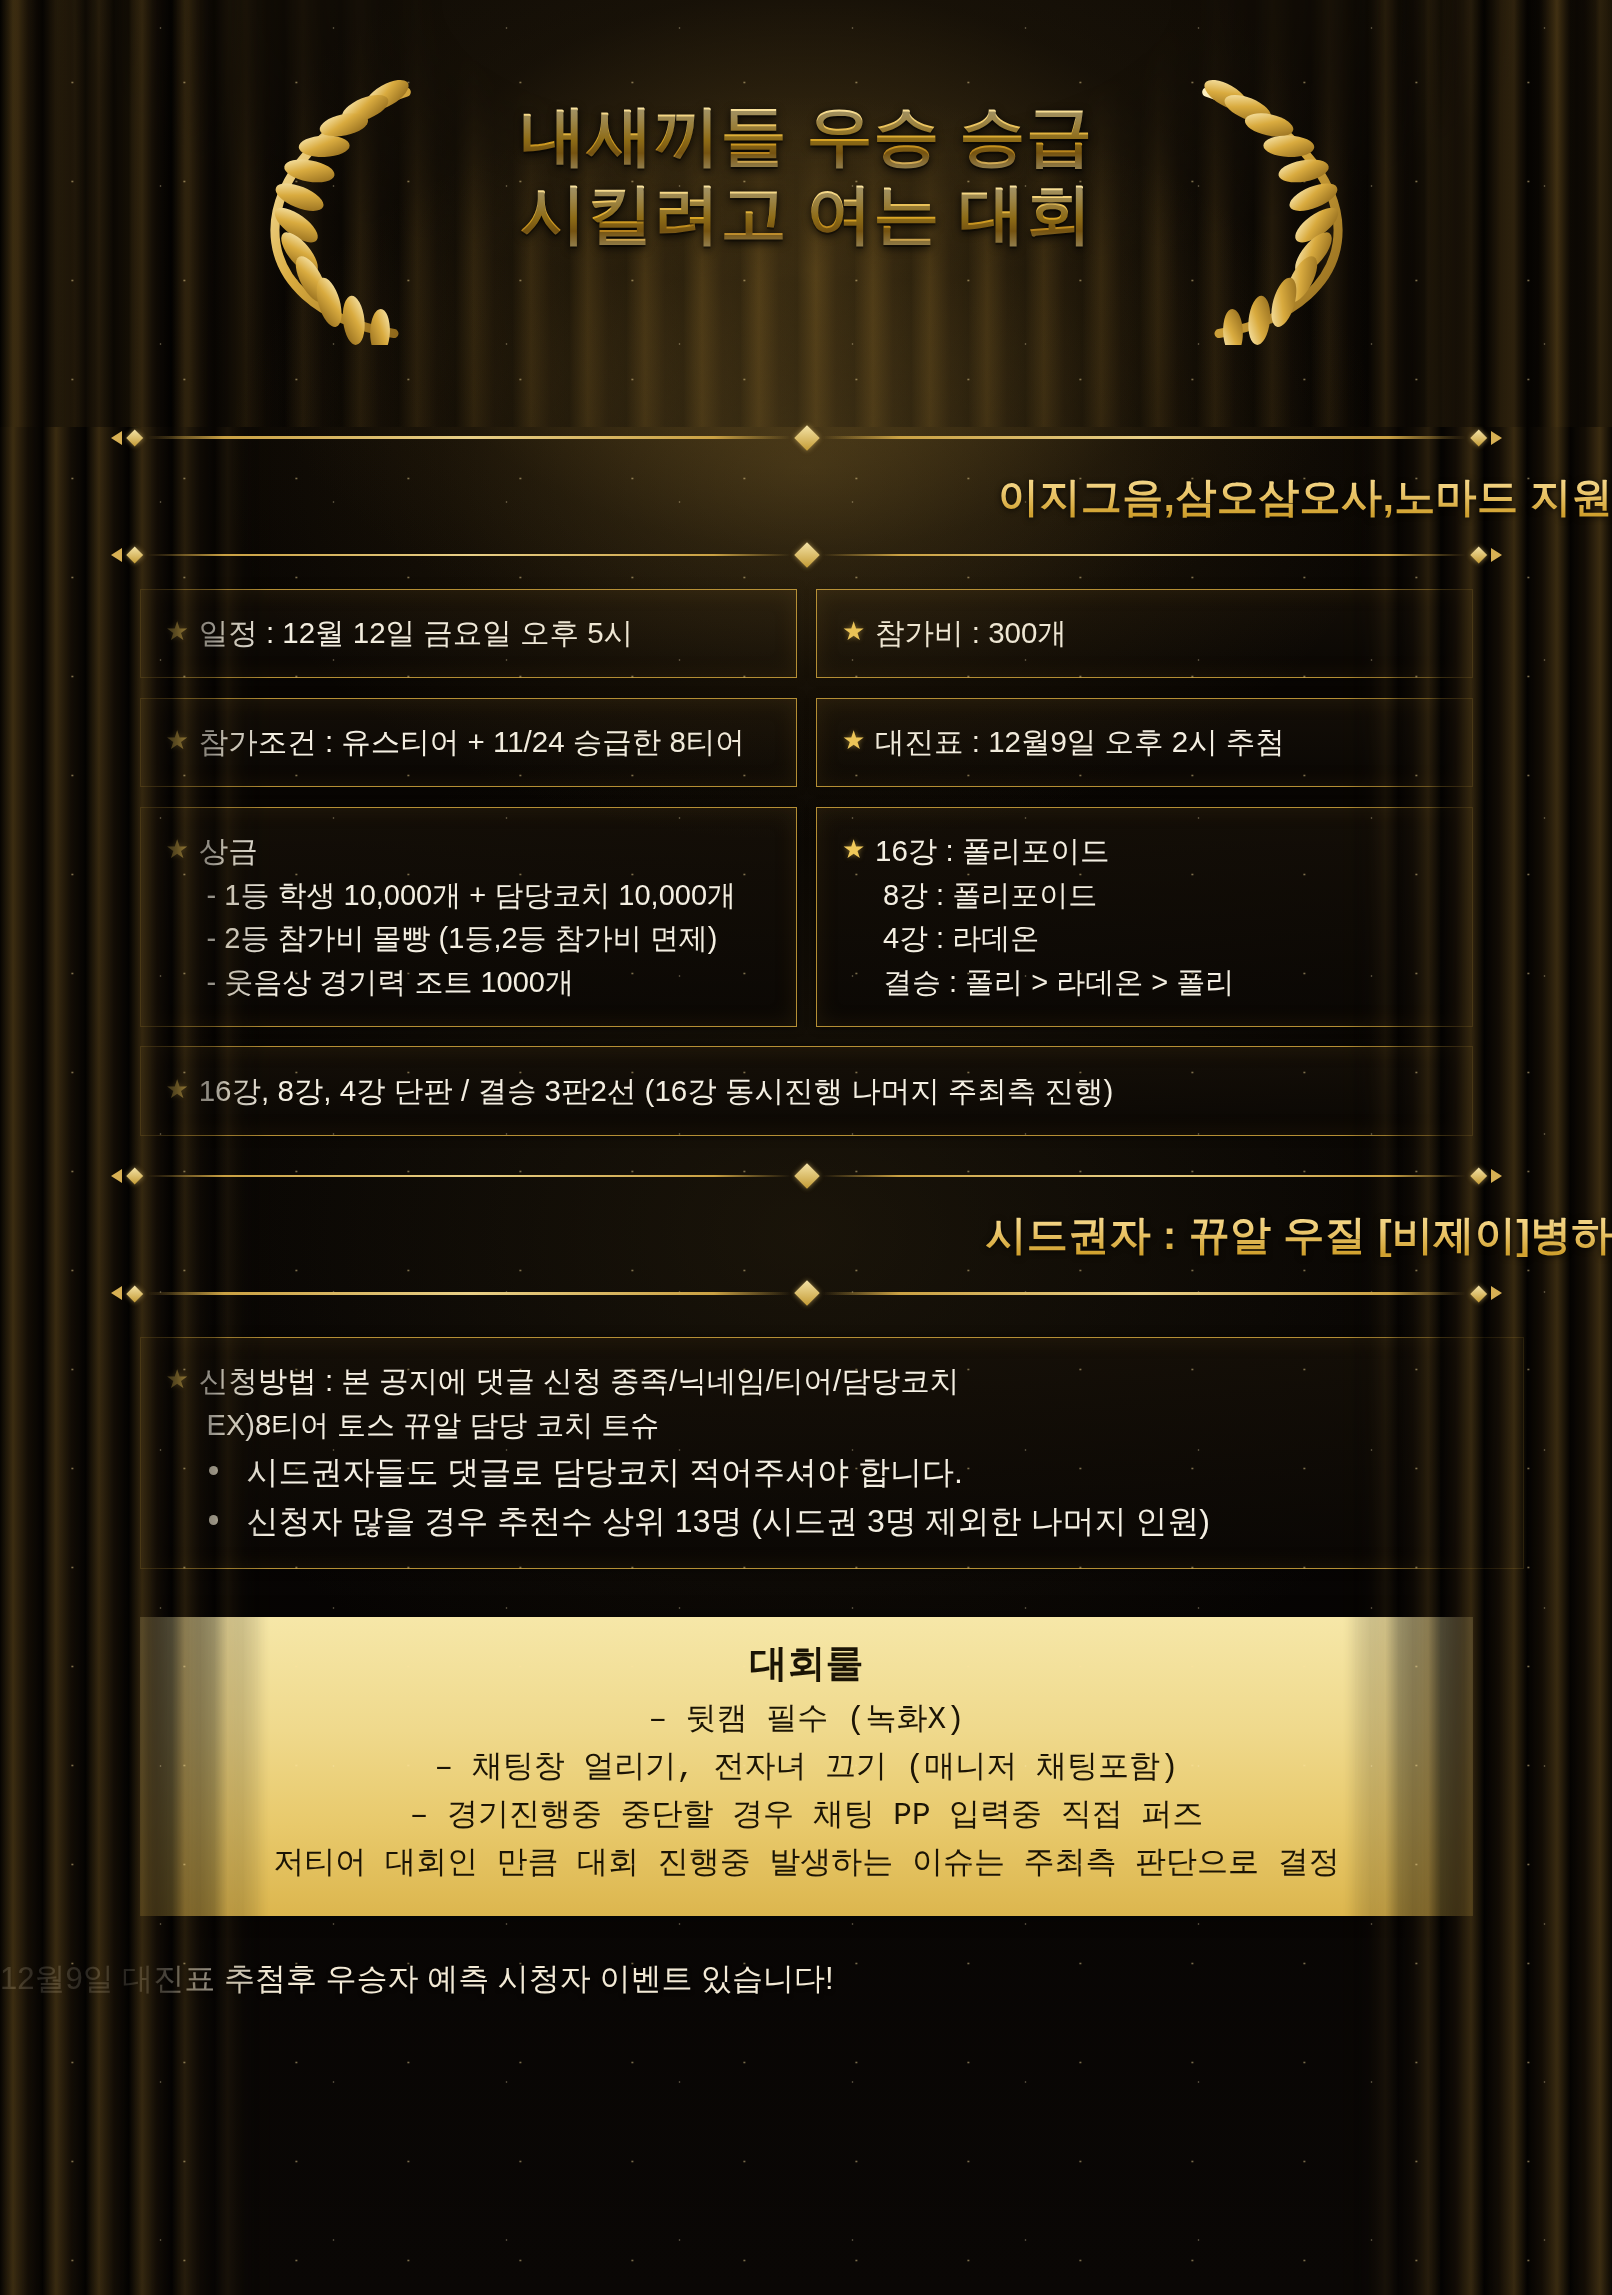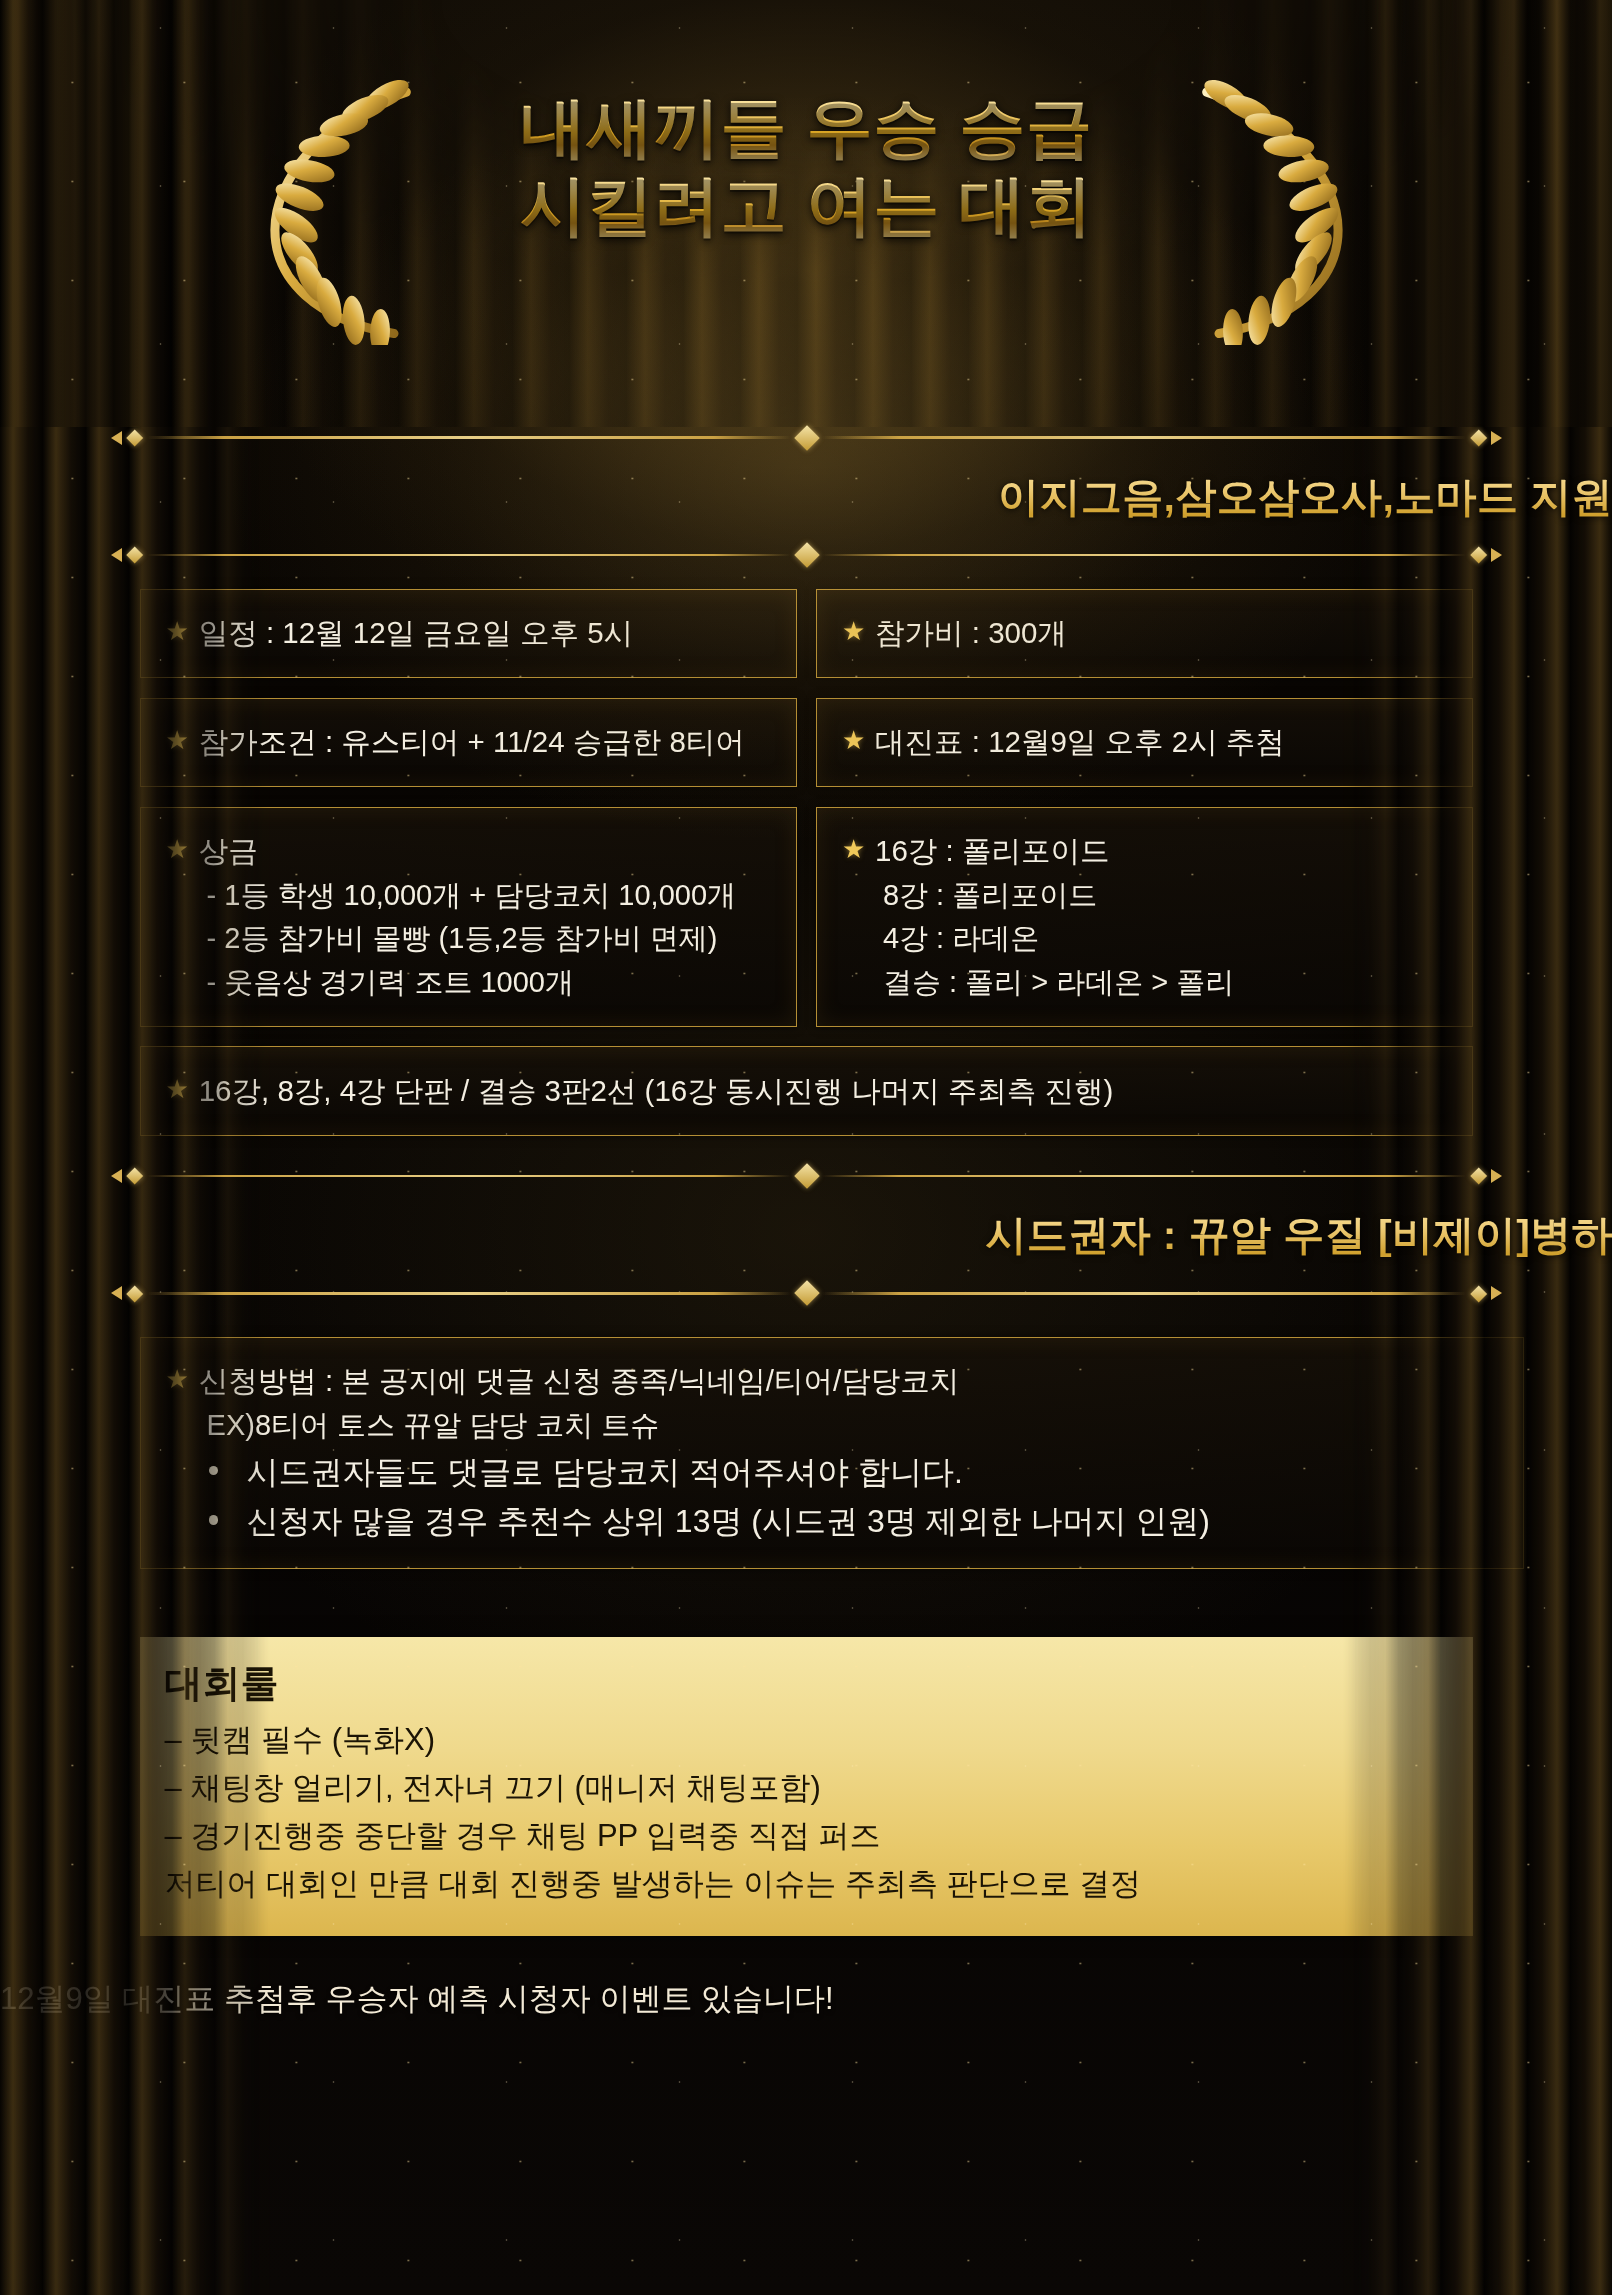--- a/index.html
+++ b/index.html
@@ -86,21 +86,21 @@
   }
 
   
   .header {
     position: relative;
     height: 427px;
   }
   .title-wrap {
     position: absolute;
     left: 50%;
-    top: 89px;
+    top: 97px;
     transform: translateX(-50%);
     width: 1067px;
     text-align: center;
   }
   .title-line {
     font-size: 66px;
     font-weight: bold;
     letter-spacing: 0.8px;
     line-height: 1.18;
     background: linear-gradient(180deg, #fff4c9 0%, #f2cf73 30%, #d9a524 55%, #b4801b 72%, #f3dc99 100%);
@@ -215,25 +215,27 @@
   .dot {
     flex: 0 0 auto;
     margin-top: 18px;
     width: 9.8px; height: 9.8px;
     border-radius: 50%;
     background: #efe6cf;
   }
 
   
   .rules {
-    margin: 68px 140px 0;
+    margin: 48px 140px 0;
     background: linear-gradient(180deg, #f6e7a8 0%, #efd98c 38%, #e8c96b 70%, #dcb64e 100%);
     color: #1b1405;
+    text-align: center;
     padding: 21.3px 24.6px 28px;
     box-shadow: 0 0 14.8px rgba(0,0,0,0.55);
+    font-family: Liberation Mono, monospace;
   }
   .rules-title {
     font-size: 38px;
     font-weight: bold;
     margin-bottom: 6.6px;
   }
   .rules-line {
     font-size: 31px;
     line-height: 1.55;
   }

